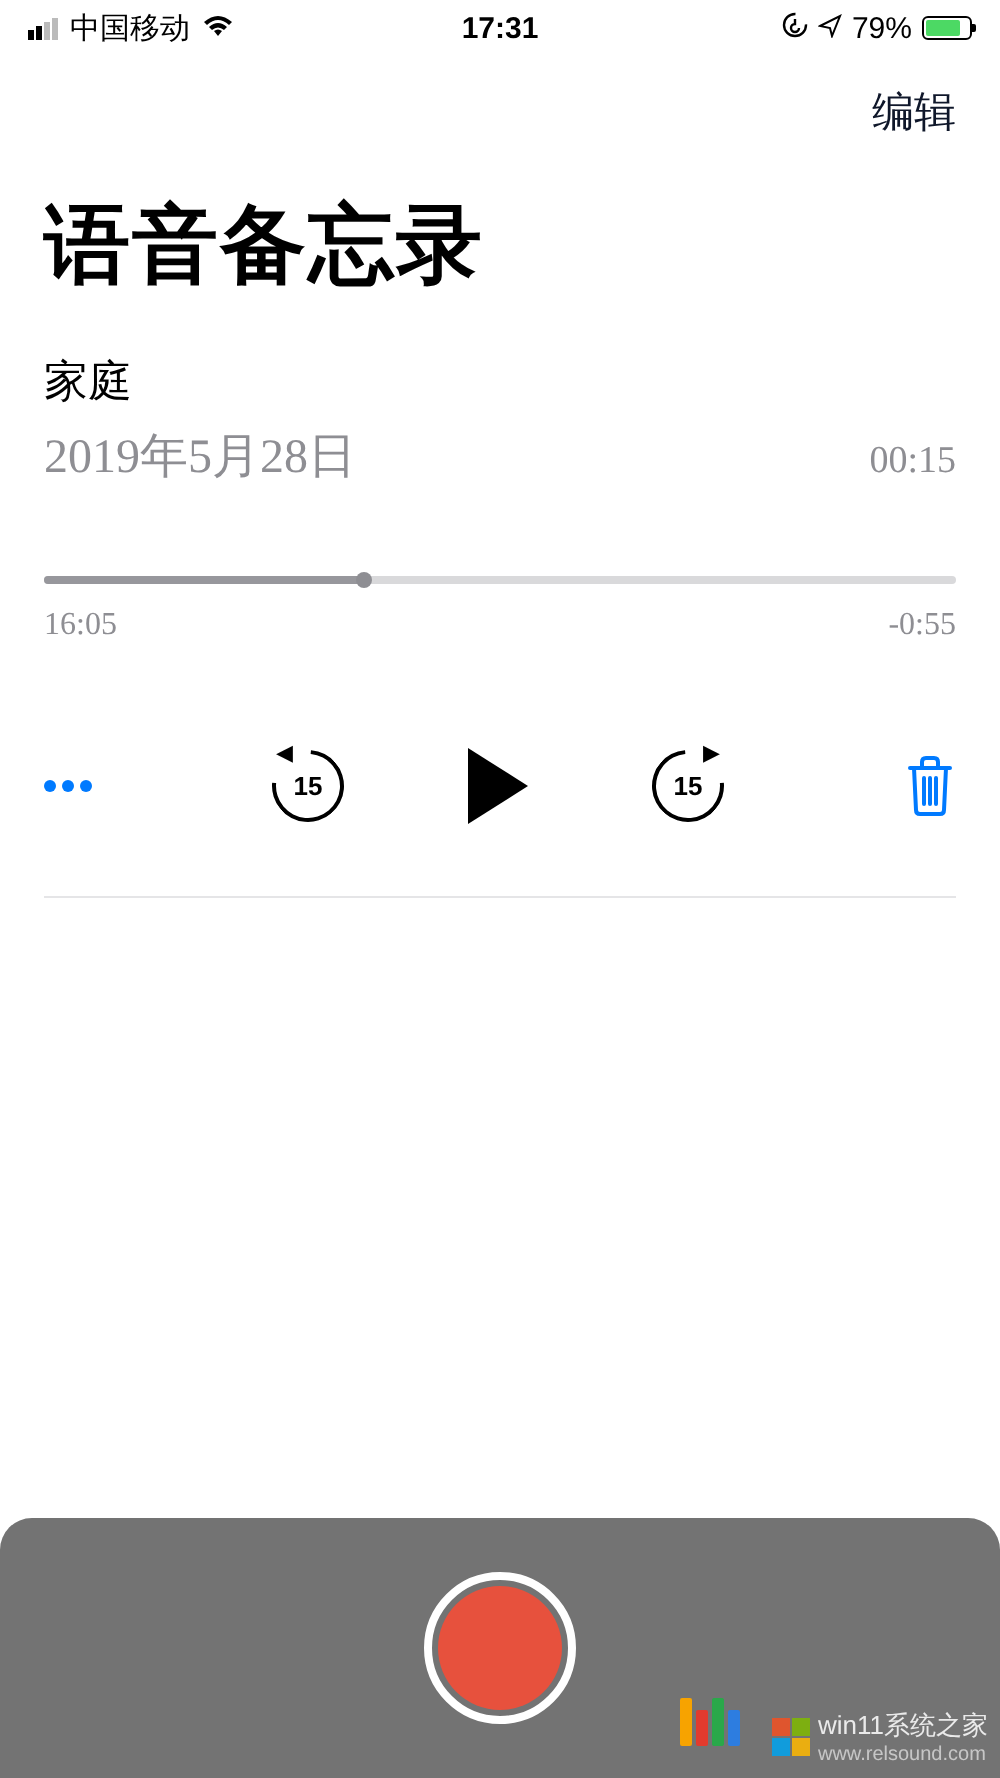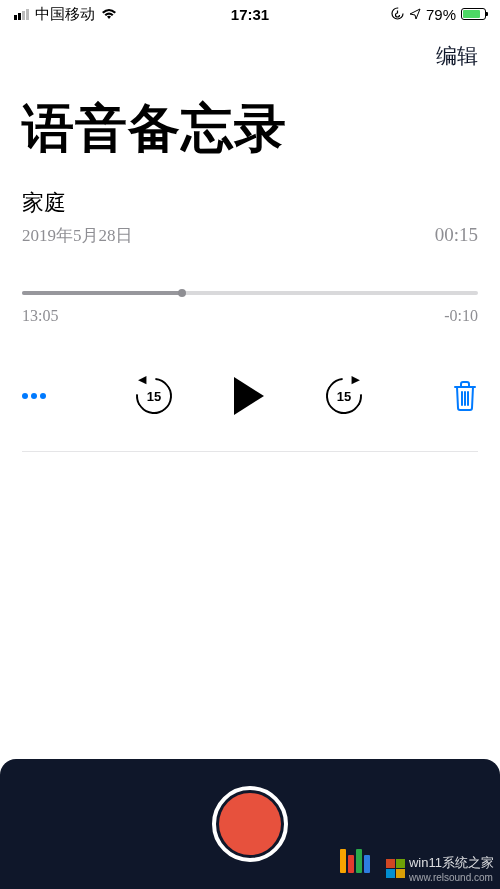--- a/index.html
+++ b/index.html
@@ -87,21 +87,21 @@
       padding: 14px 22px 10px 22px;
     }
     .edit-btn {
       color: #0f172a;
       font-size: 21px;
       font-weight: 400;
       background: none;
       border: none;
     }
     .title {
-      font-size: 52px;
+      font-size: 43px;
       font-weight: 700;
       padding: 14px 22px 24px 22px;
       letter-spacing: 1px;
     }
     .recording-item {
       padding: 0 22px;
       font-family: Liberation Serif, serif;
     }
     .recording-header {
       display: flex;
@@ -113,21 +113,21 @@
       font-weight: 500;
       color: #000;
     }
     .recording-meta {
       display: flex;
       justify-content: space-between;
       align-items: baseline;
       margin-top: 6px;
     }
     .recording-date {
-      font-size: 17px;
+      font-size: 24px;
       color: #8e8e93;
     }
     .recording-duration {
       font-size: 19px;
       color: #8e8e93;
     }
     .scrubber {
       margin-top: 44px;
       position: relative;
     }
@@ -226,21 +226,21 @@
       height: 1px;
       background: #e5e5e7;
       margin: 34px 22px 0 22px;
     }
     .record-dock {
       position: absolute;
       bottom: 0;
       left: 0;
       right: 0;
       height: 130px;
-      background: #0f172a;
+      background: #737373;
       border-radius: 16px 16px 0 0;
       display: flex;
       align-items: center;
       justify-content: center;
       margin-top: 40px;
     }
     .record-btn {
       width: 76px;
       height: 76px;
       border-radius: 50%;
@@ -341,22 +341,22 @@
     <div class="recording-date">2019年5月28日</div>
     <div class="recording-duration">00:15</div>
   </div>
 
   <div class="scrubber">
     <div class="scrubber-track">
       <div class="scrubber-fill"></div>
       <div class="scrubber-knob"></div>
     </div>
     <div class="scrubber-times">
-      <span>13:05</span>
-      <span>-0:10</span>
+      <span>16:05</span>
+      <span>-0:55</span>
     </div>
   </div>
 </div>
 
 <div class="controls">
   <button class="icon-btn">
     <div class="more-dots">
       <span></span>
         <span></span>
         <span></span>

